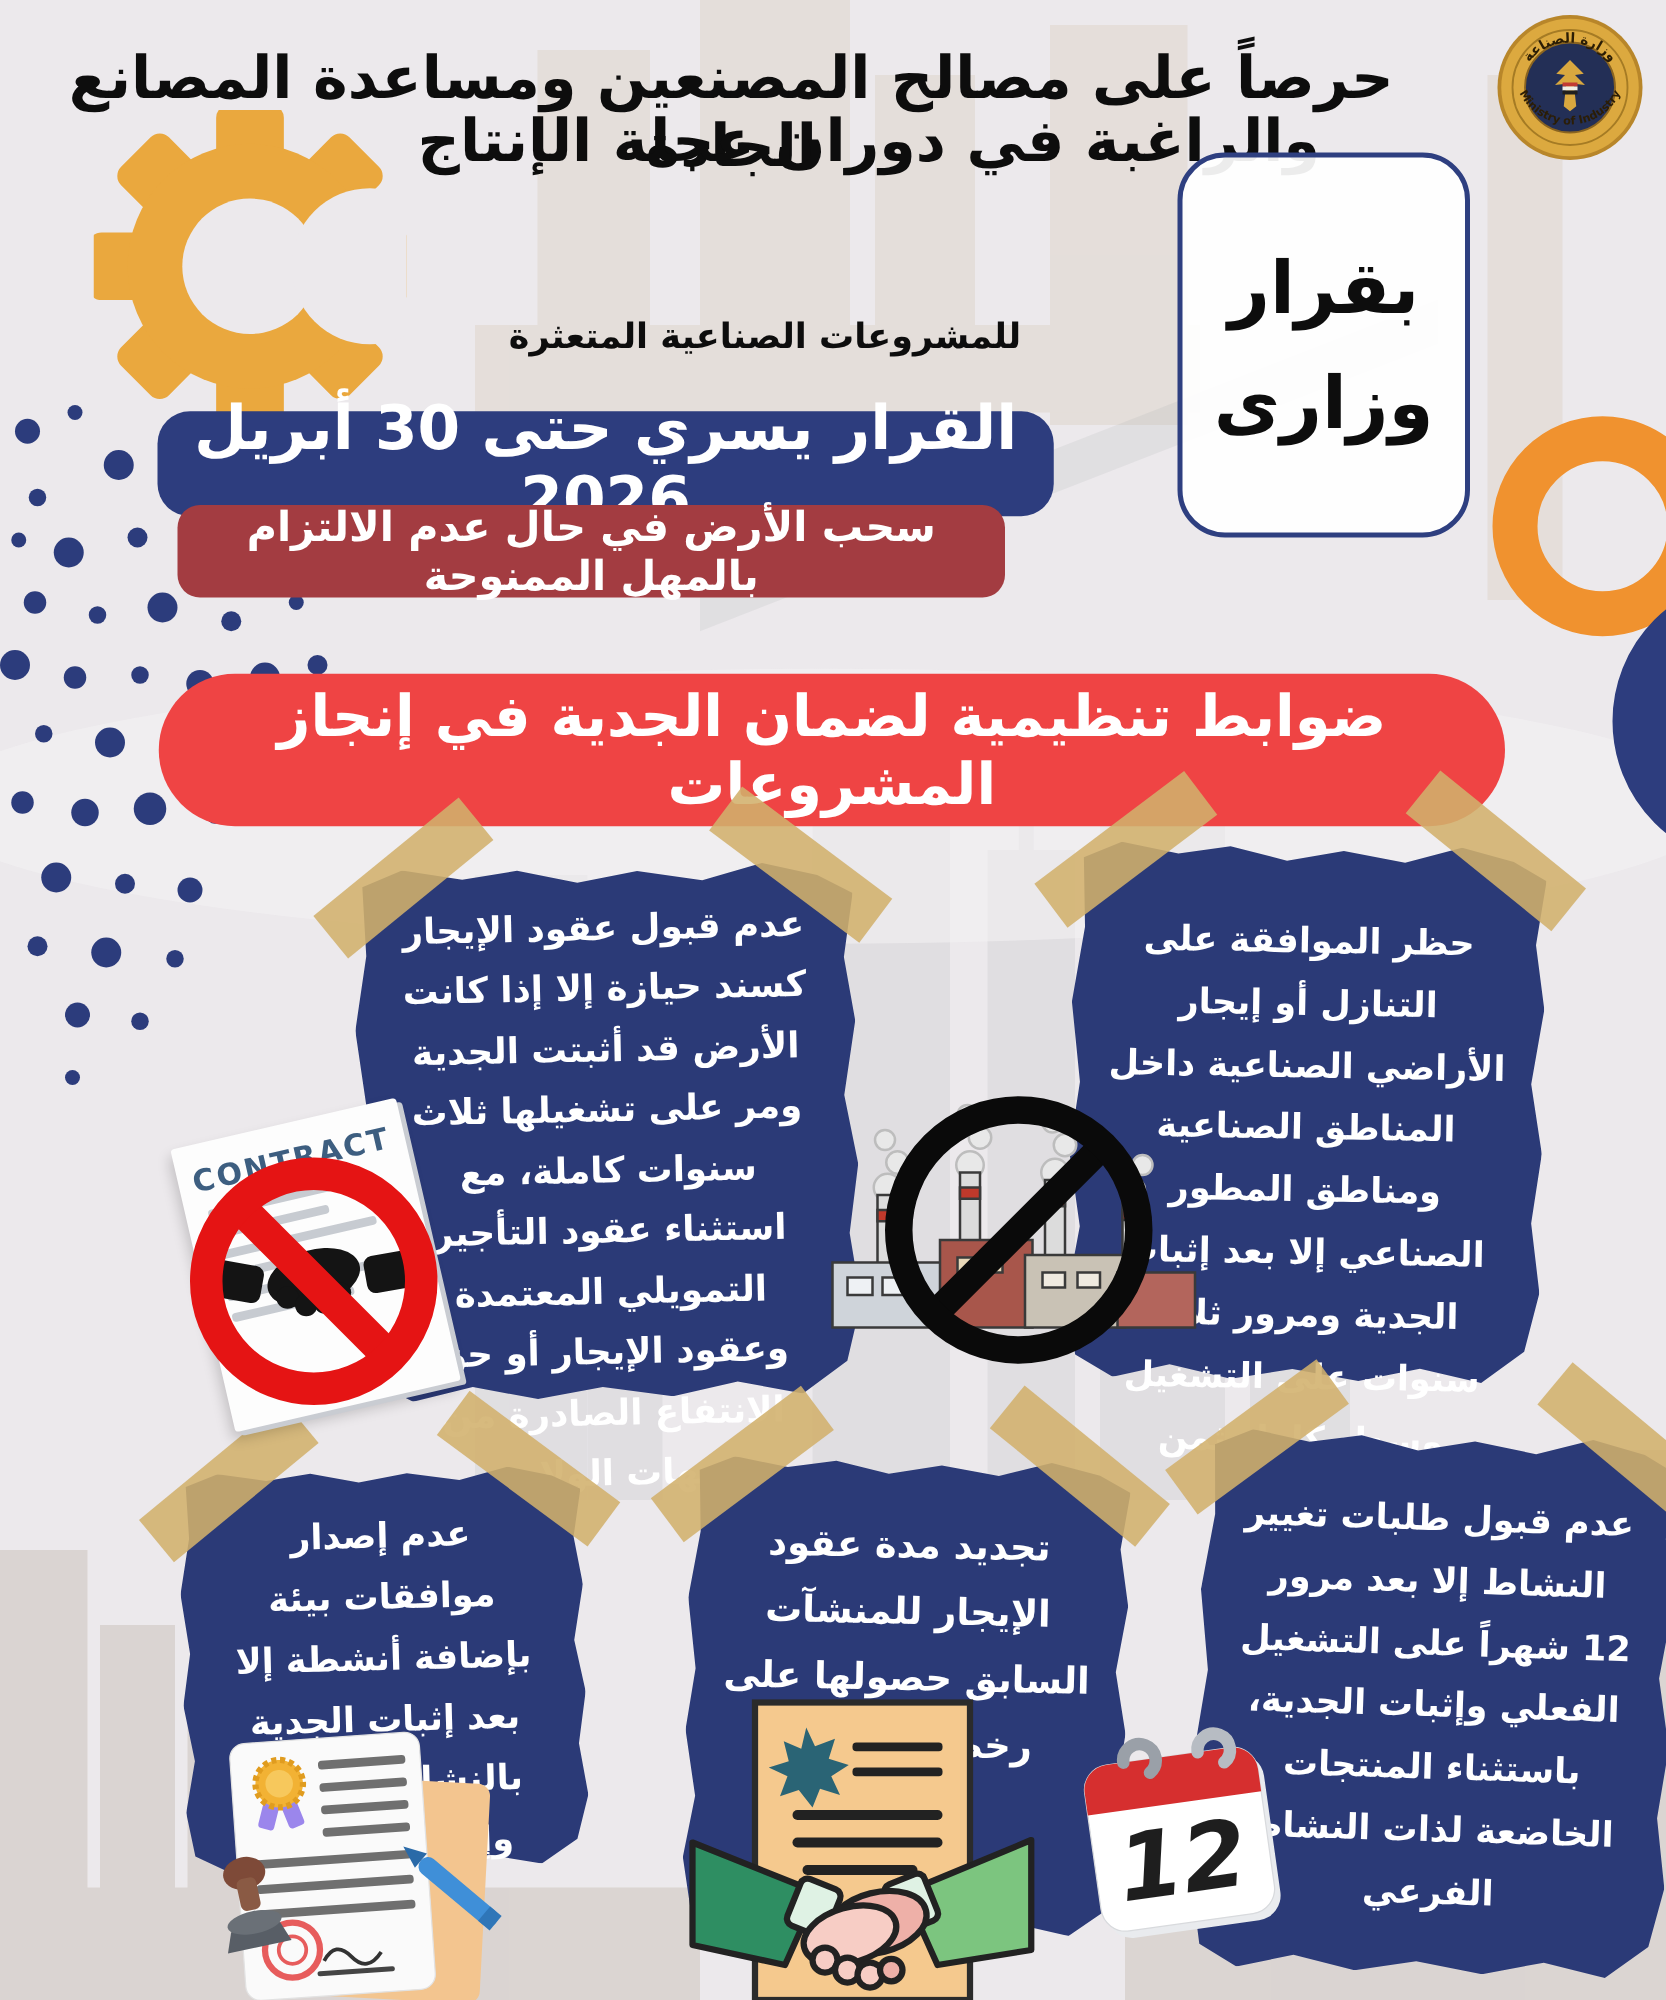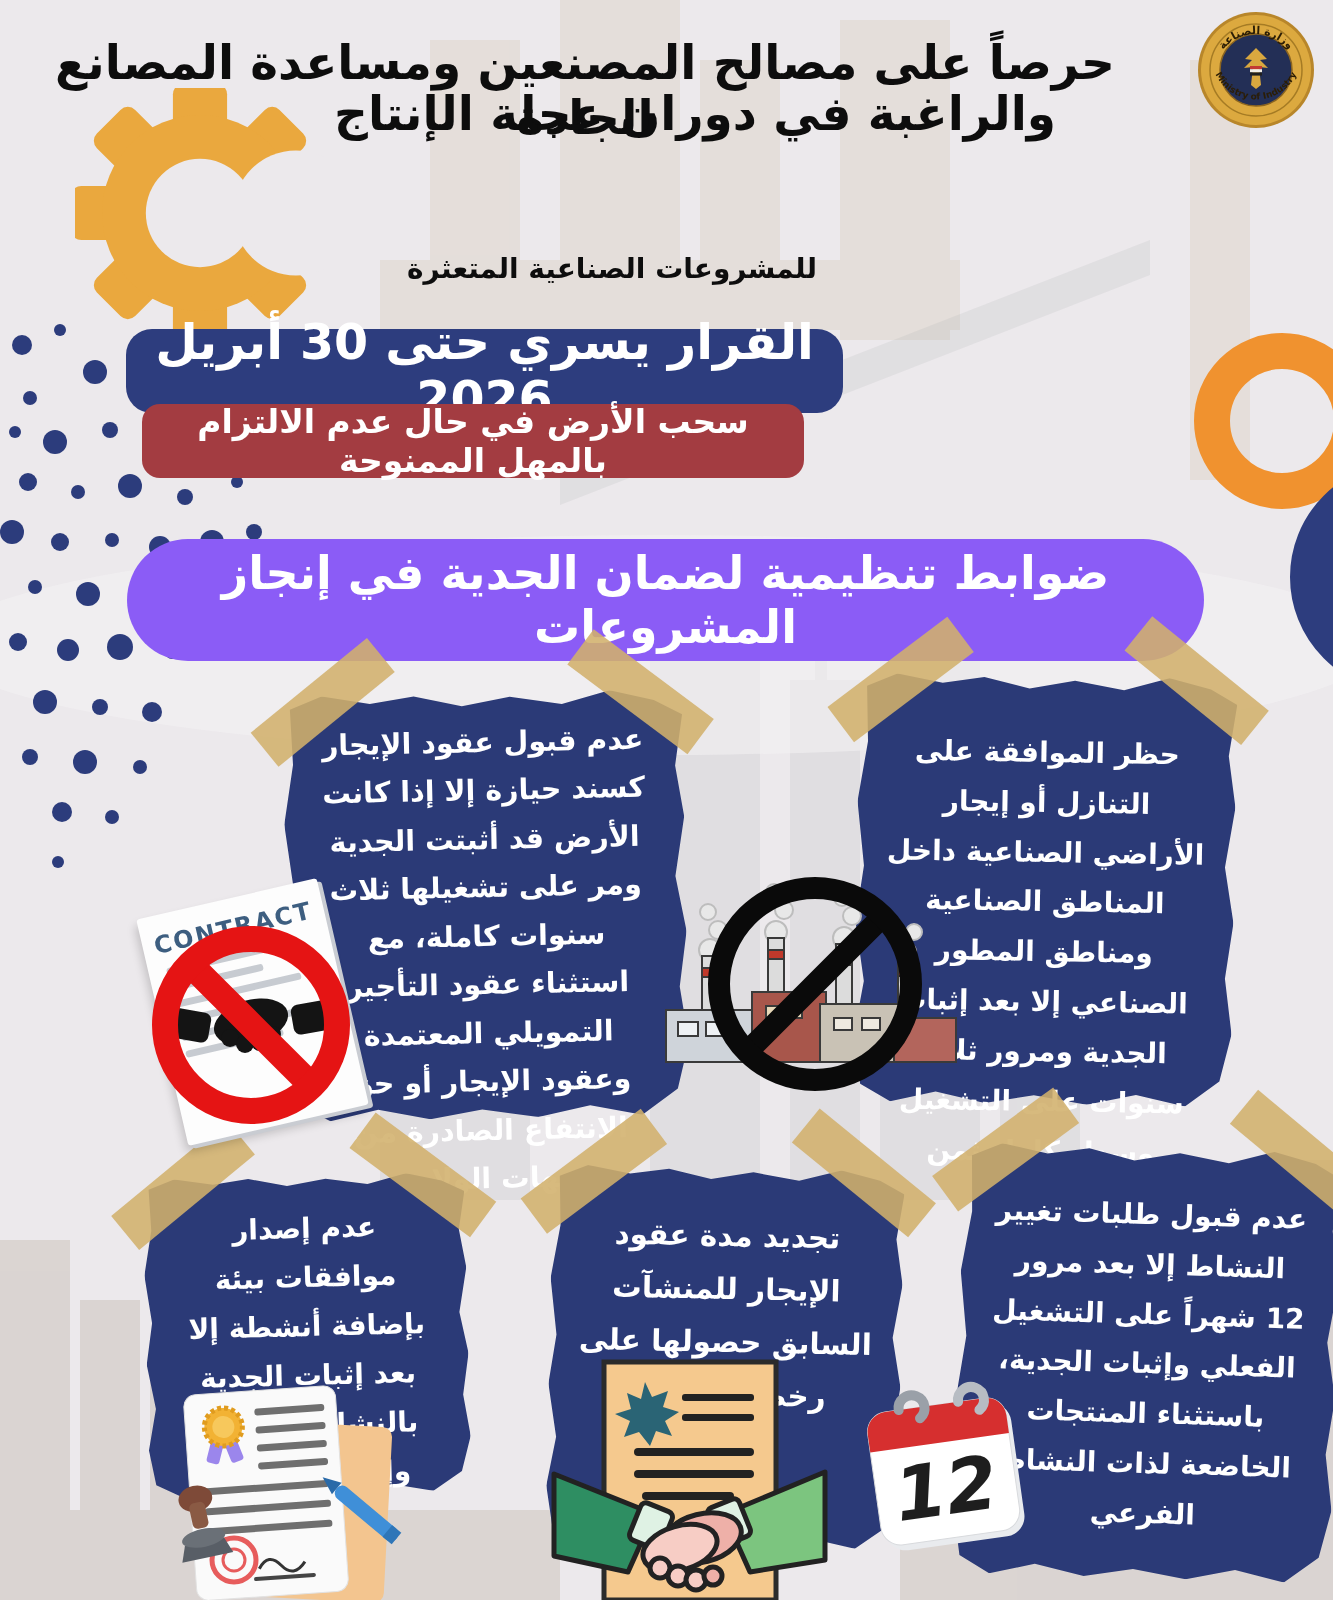--- a/index.html
+++ b/index.html
@@ -20,21 +20,21 @@
   .decree{
     left:942px;top:122px;width:226px;height:300px;
     border:4px solid #2e3f80;border-radius:38px;background:rgba(255,255,255,.92);
     display:flex;flex-direction:column;align-items:center;justify-content:center;gap:34px;
   }
   .decree div{font-size:58px;font-weight:900;color:#0d0d0d;line-height:1;}
   
   .banner{color:#fff;font-weight:800;display:flex;align-items:center;justify-content:center;text-align:center;}
   .validity{left:126px;top:329px;width:717px;height:84px;border-radius:26px;background:#2d3d7e;font-size:49px;}
   .warning{left:142px;top:404px;width:662px;height:74px;border-radius:18px;background:#a33c41;font-size:33px;}
-  .section{left:127px;top:539px;width:1077px;height:122px;border-radius:61px;background:#8b5cf6;font-size:46px;text-align:center;}
+  .section{left:127px;top:539px;width:1077px;height:122px;border-radius:61px;background:#ef4444;font-size:46px;text-align:center;}
   
   .ring{border-radius:50%;box-sizing:border-box;}
   .ring.orange{left:1194px;top:333px;width:176px;height:176px;border:36px solid #f0922f;}
   .ring.navy{left:1290px;top:462px;width:230px;height:230px;border:46px solid #2d3d7e;}
   
   .card{z-index:3;}
   .card-paper{
     position:absolute;inset:0;background:#2b3a77;
     clip-path:polygon(2% 3%,10% 0%,22% 2%,33% .5%,45% 3%,57% 1%,70% 3%,82% 0%,93% 2.5%,100% 6%,98% 18%,100% 30%,97.5% 44%,100% 57%,98% 70%,100% 83%,97% 94%,88% 100%,75% 97.5%,62% 100%,48% 98%,35% 100%,22% 97.5%,10% 100%,2% 96%,0% 85%,2.5% 72%,0% 58%,2% 45%,0% 30%,2.5% 16%);
   }
@@ -191,20 +191,24 @@
       <path id="lgBot" d="M 16 54 A 45 45 0 0 0 104 54" fill="none"></path>
     </defs>
     <text font-size="11" font-weight="bold" fill="#2b1d05">
       <textPath href="#lgTop" startOffset="50%" text-anchor="middle">وزارة الصناعة</textPath>
     </text>
     <text font-size="9" font-weight="bold" fill="#2b1d05">
       <textPath href="#lgBot" startOffset="50%" text-anchor="middle">Ministry of Industry</textPath>
     </text>
   </svg>
 
+  <div class="abs decree">
+    <div class="ar">بقرار</div>
+    <div class="ar">وزارى</div>
+  </div>
 
   <div class="abs ring orange" style="z-index:1"></div>
   <div class="abs ring navy" style="z-index:1"></div>
 
   <div class="abs ar banner validity" style="z-index:2">القرار يسري حتى 30 أبريل 2026</div>
   <div class="abs ar banner warning" style="z-index:2">سحب الأرض في حال عدم الالتزام بالمهل الممنوحة</div>
   <div class="abs ar banner section" style="z-index:2">ضوابط تنظيمية لضمان الجدية في إنجاز المشروعات</div>
 
   <div class="abs card c1">
     <div class="card-paper"></div>

